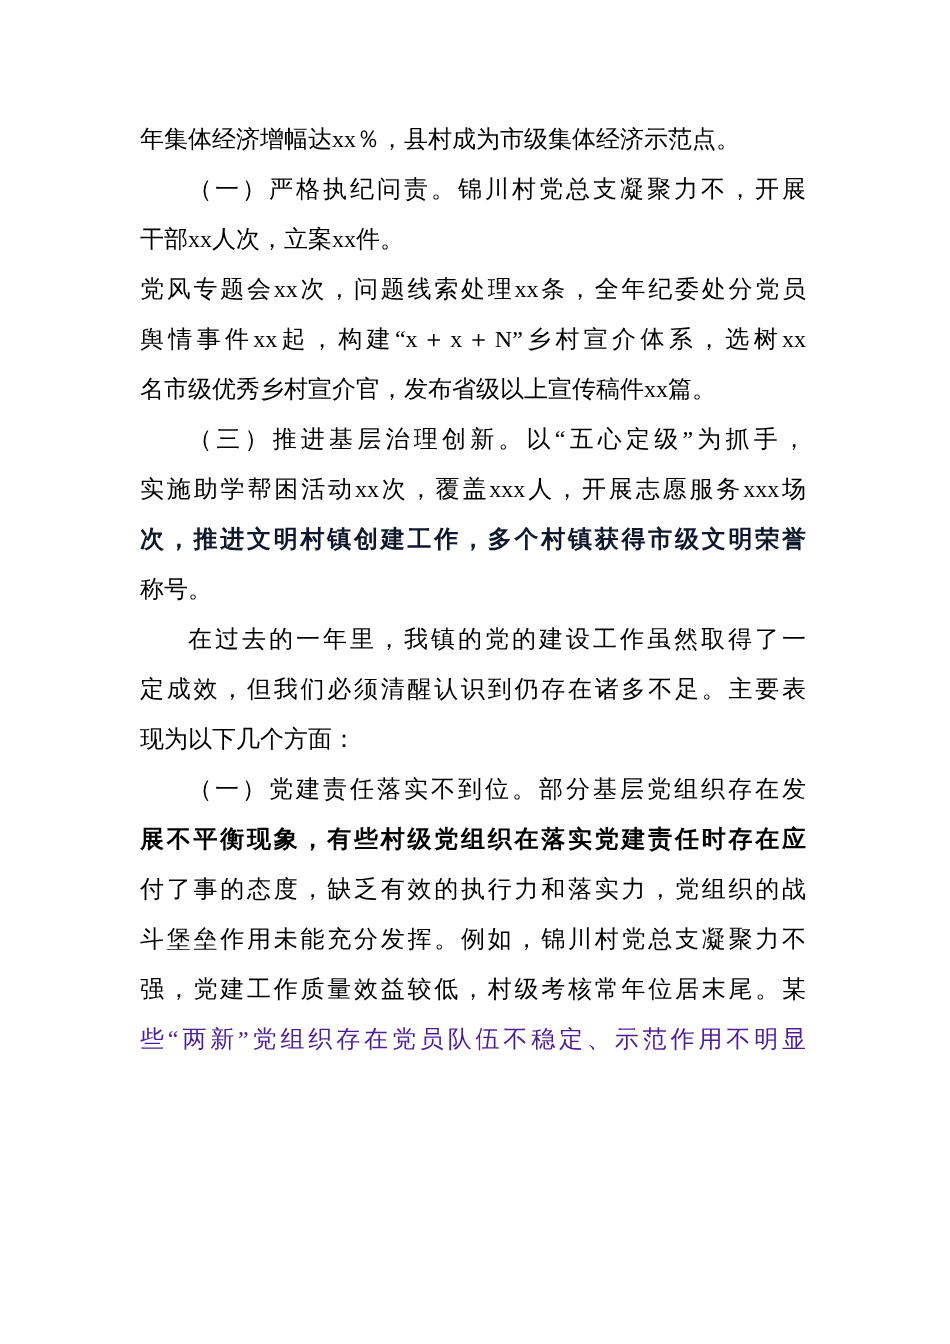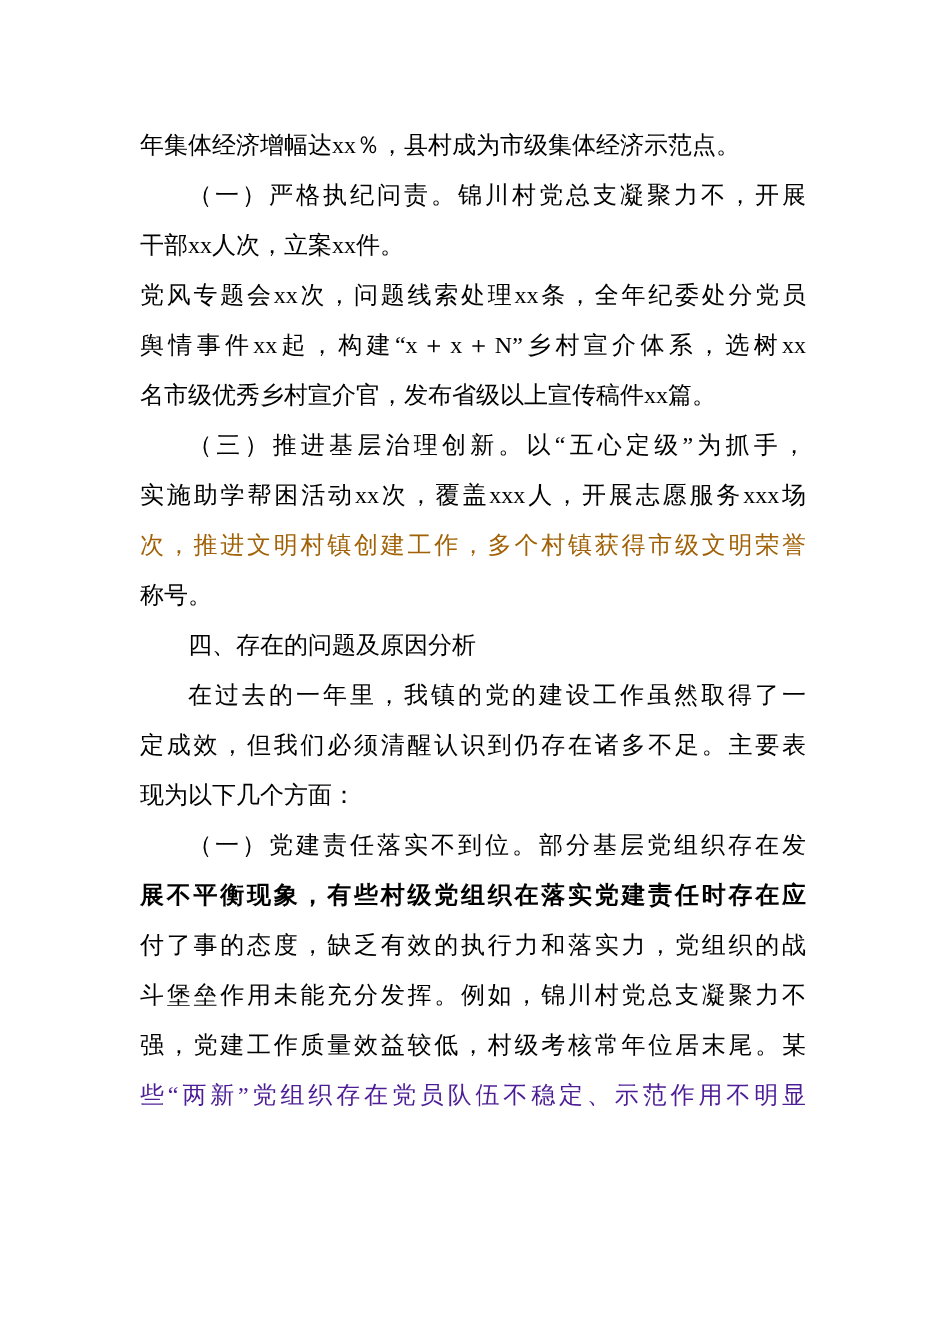--- a/index.html
+++ b/index.html
@@ -10,21 +10,21 @@
   body {
     width: 950px;
     height: 1344px;
     position: relative;
     overflow: hidden;
     font-family: "Liberation Serif", "DejaVu Serif", serif;
   }
   .doc-page {
     position: absolute;
     left: 140px;
-    top: 120px;
+    top: 114px;
     width: 666px;
     color: #000000;
   }
   .doc-line {
     font-size: 24px;
     line-height: 50px;
     height: 50px;
     color: #000000;
     text-align: left;
     white-space: nowrap;
@@ -47,23 +47,22 @@
 <main class="doc-page">
   <div>
       <div class="doc-line" style="color: rgb(0, 0, 0);">年集体经济增幅达xx％，县村成为市级集体经济示范点。</div>
       <div class="doc-line indent justify" style="color: rgb(0, 0, 0);">（一）严格执纪问责。锦川村党总支凝聚力不，开展</div>
       <div class="doc-line" style="color: rgb(0, 0, 0);">干部xx人次，立案xx件。</div>
       <div class="doc-line justify" style="color: rgb(0, 0, 0);">党风专题会xx次，问题线索处理xx条，全年纪委处分党员</div>
       <div class="doc-line justify" style="color: rgb(0, 0, 0);">舆情事件xx起，构建“x＋x＋N”乡村宣介体系，选树xx</div>
       <div class="doc-line" style="color: rgb(0, 0, 0);">名市级优秀乡村宣介官，发布省级以上宣传稿件xx篇。</div>
       <div class="doc-line indent justify" style="color: rgb(0, 0, 0);">（三）推进基层治理创新。以“五心定级”为抓手，</div>
       <div class="doc-line justify" style="color: rgb(0, 0, 0);">实施助学帮困活动xx次，覆盖xxx人，开展志愿服务xxx场</div>
-      <div class="doc-line justify" style="color: #a16207;">次，推进文明村镇创建工作，多个村镇获得市级文明荣誉</div>
+      <div class="doc-line justify" style="color: #0f172a; font-weight: bold;">次，推进文明村镇创建工作，多个村镇获得市级文明荣誉</div>
       <div class="doc-line" style="color: rgb(0, 0, 0);">称号。</div>
-      <div class="doc-line indent" style="color: rgb(0, 0, 0);">四、存在的问题及原因分析</div>
       <div class="doc-line indent justify" style="color: rgb(0, 0, 0);">在过去的一年里，我镇的党的建设工作虽然取得了一</div>
       <div class="doc-line justify" style="color: rgb(0, 0, 0);">定成效，但我们必须清醒认识到仍存在诸多不足。主要表</div>
       <div class="doc-line" style="color: rgb(0, 0, 0);">现为以下几个方面：</div>
       <div class="doc-line indent justify" style="color: rgb(0, 0, 0);">（一）党建责任落实不到位。部分基层党组织存在发</div>
       <div class="doc-line justify" style="color: rgb(0, 0, 0); font-weight: bold;">展不平衡现象，有些村级党组织在落实党建责任时存在应</div>
       <div class="doc-line justify" style="color: rgb(0, 0, 0);">付了事的态度，缺乏有效的执行力和落实力，党组织的战</div>
       <div class="doc-line justify" style="color: rgb(0, 0, 0);">斗堡垒作用未能充分发挥。例如，锦川村党总支凝聚力不</div>
       <div class="doc-line justify" style="color: rgb(0, 0, 0);">强，党建工作质量效益较低，村级考核常年位居末尾。某</div>
       <div class="doc-line justify" style="color: #4c1d95;">些“两新”党组织存在党员队伍不稳定、示范作用不明显</div>
     </div>

